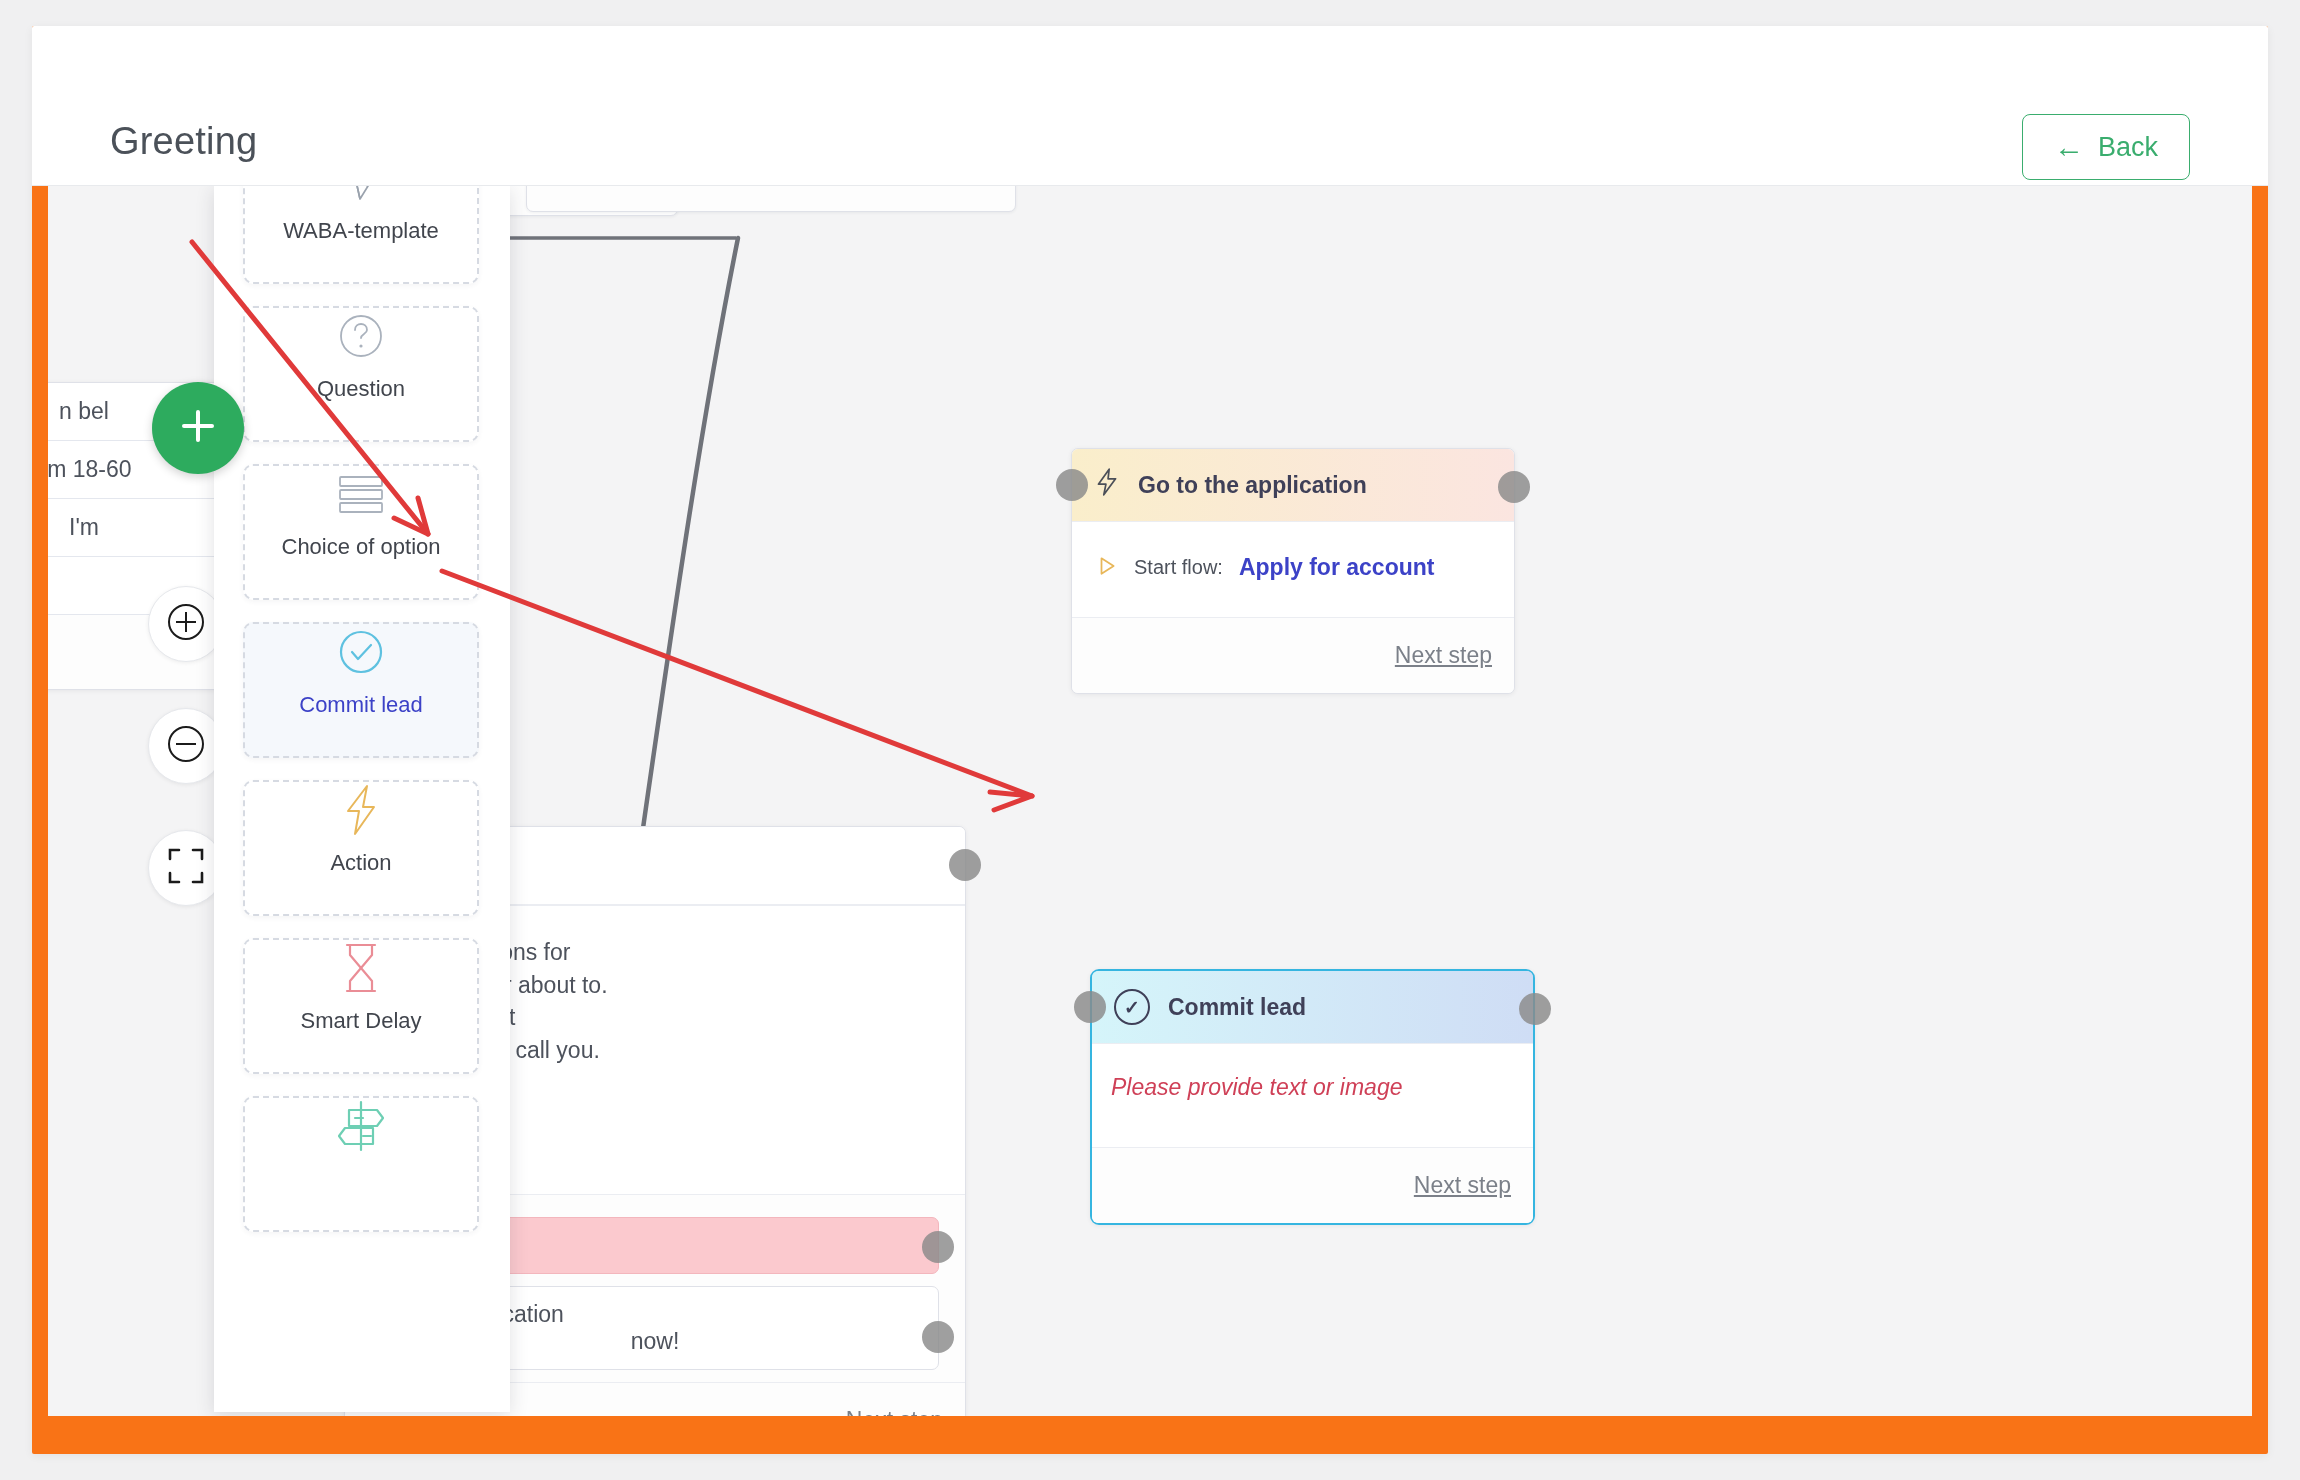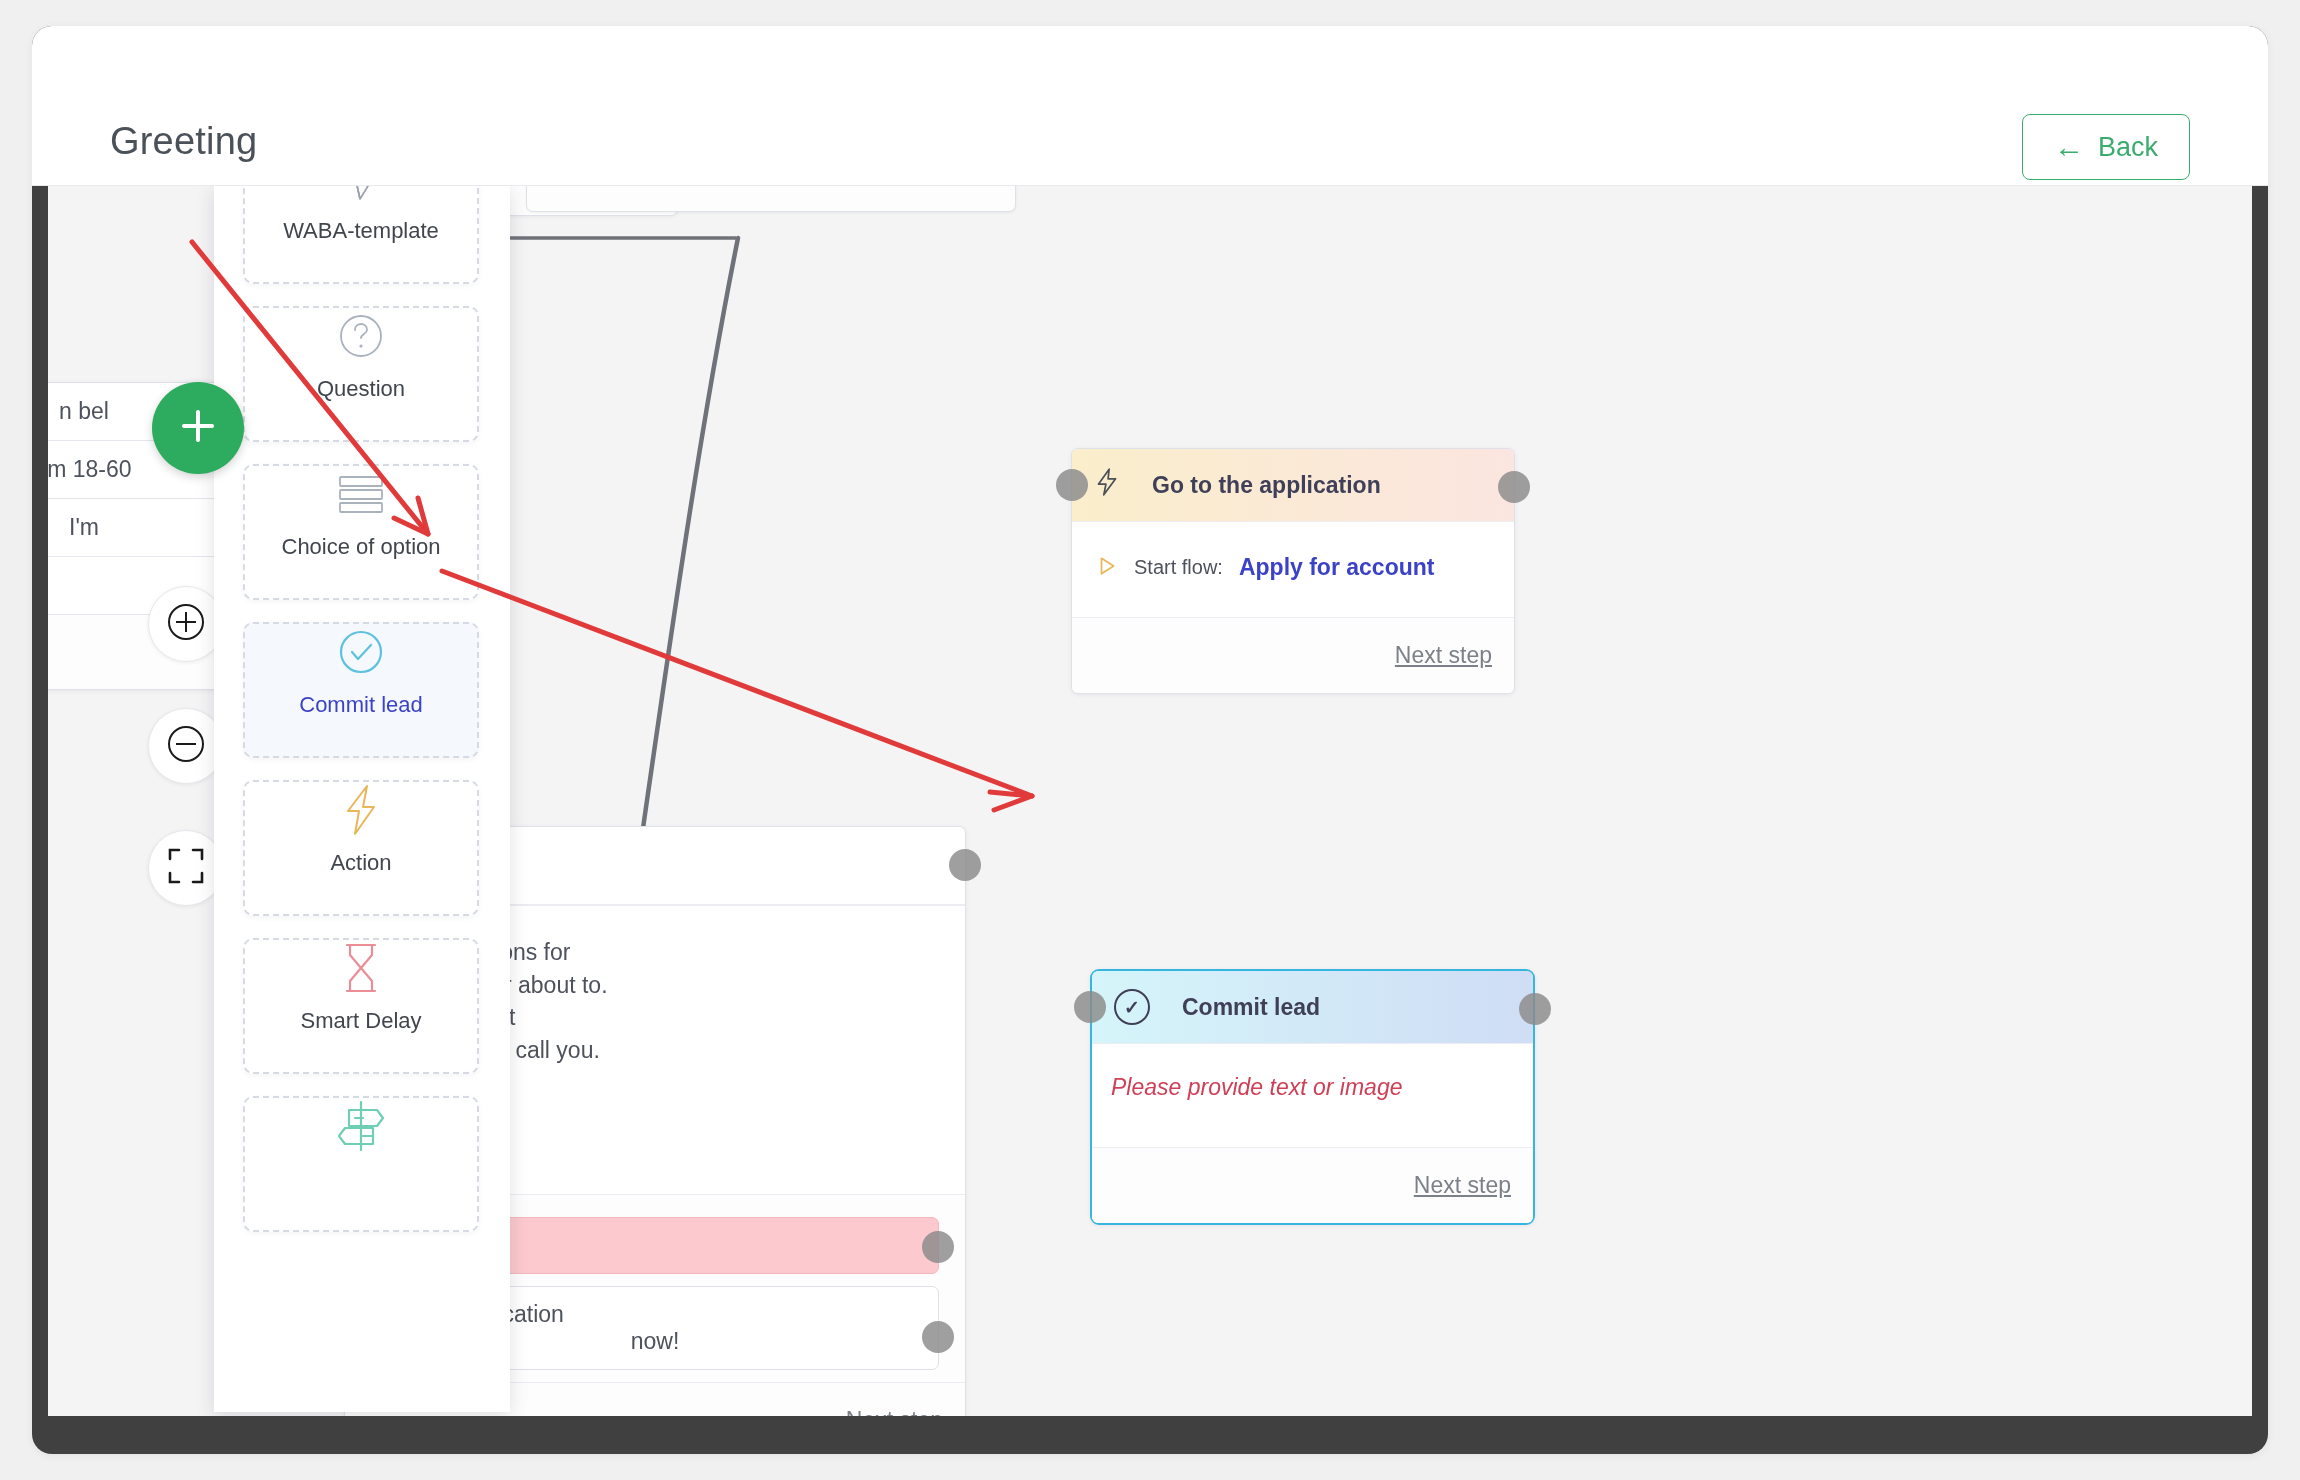--- a/index.html
+++ b/index.html
@@ -6,22 +6,22 @@
   html, body {
     width: 2300px; height: 1480px;
     background: #f0f0f1;
     font-family: "Liberation Sans", sans-serif;
     overflow: hidden;
   }
   #app {
     position: absolute;
     left: 32px; top: 26px;
     width: 2236px; height: 1428px;
-    background: #404040;
-    border-radius: 20px;
+    background: #f97316;
+    border-radius: 2px;
     box-shadow: 0 2px 10px rgba(0,0,0,0.06);
     overflow: hidden;
   }
 
   
   #header {
     position: absolute; left: 0; top: 0;
     width: 100%; height: 160px;
     background: #ffffff;
     border-bottom: 1px solid #e8eaed;
@@ -59,21 +59,21 @@
 
   
   .node {
     position: absolute;
     background: #fdfdfd;
     border: 1px solid #dfe1e8;
     border-radius: 7px;
     box-shadow: 0 1px 4px rgba(60,64,80,0.08);
   }
   .node-head {
-    display:flex; align-items:center; gap:32px;
+    display:flex; align-items:center; gap:18px;
     padding: 0 22px;
     height: 72px;
     border-top-left-radius:6px; border-top-right-radius:6px;
     font-weight: 700; font-size: 23px; color: #3f4058;
   }
   .node-body {
     padding: 26px 24px;
     border-top: 1px solid #ebedf2;
     background:#ffffff;
     font-size: 22px; color: #4d525c;

